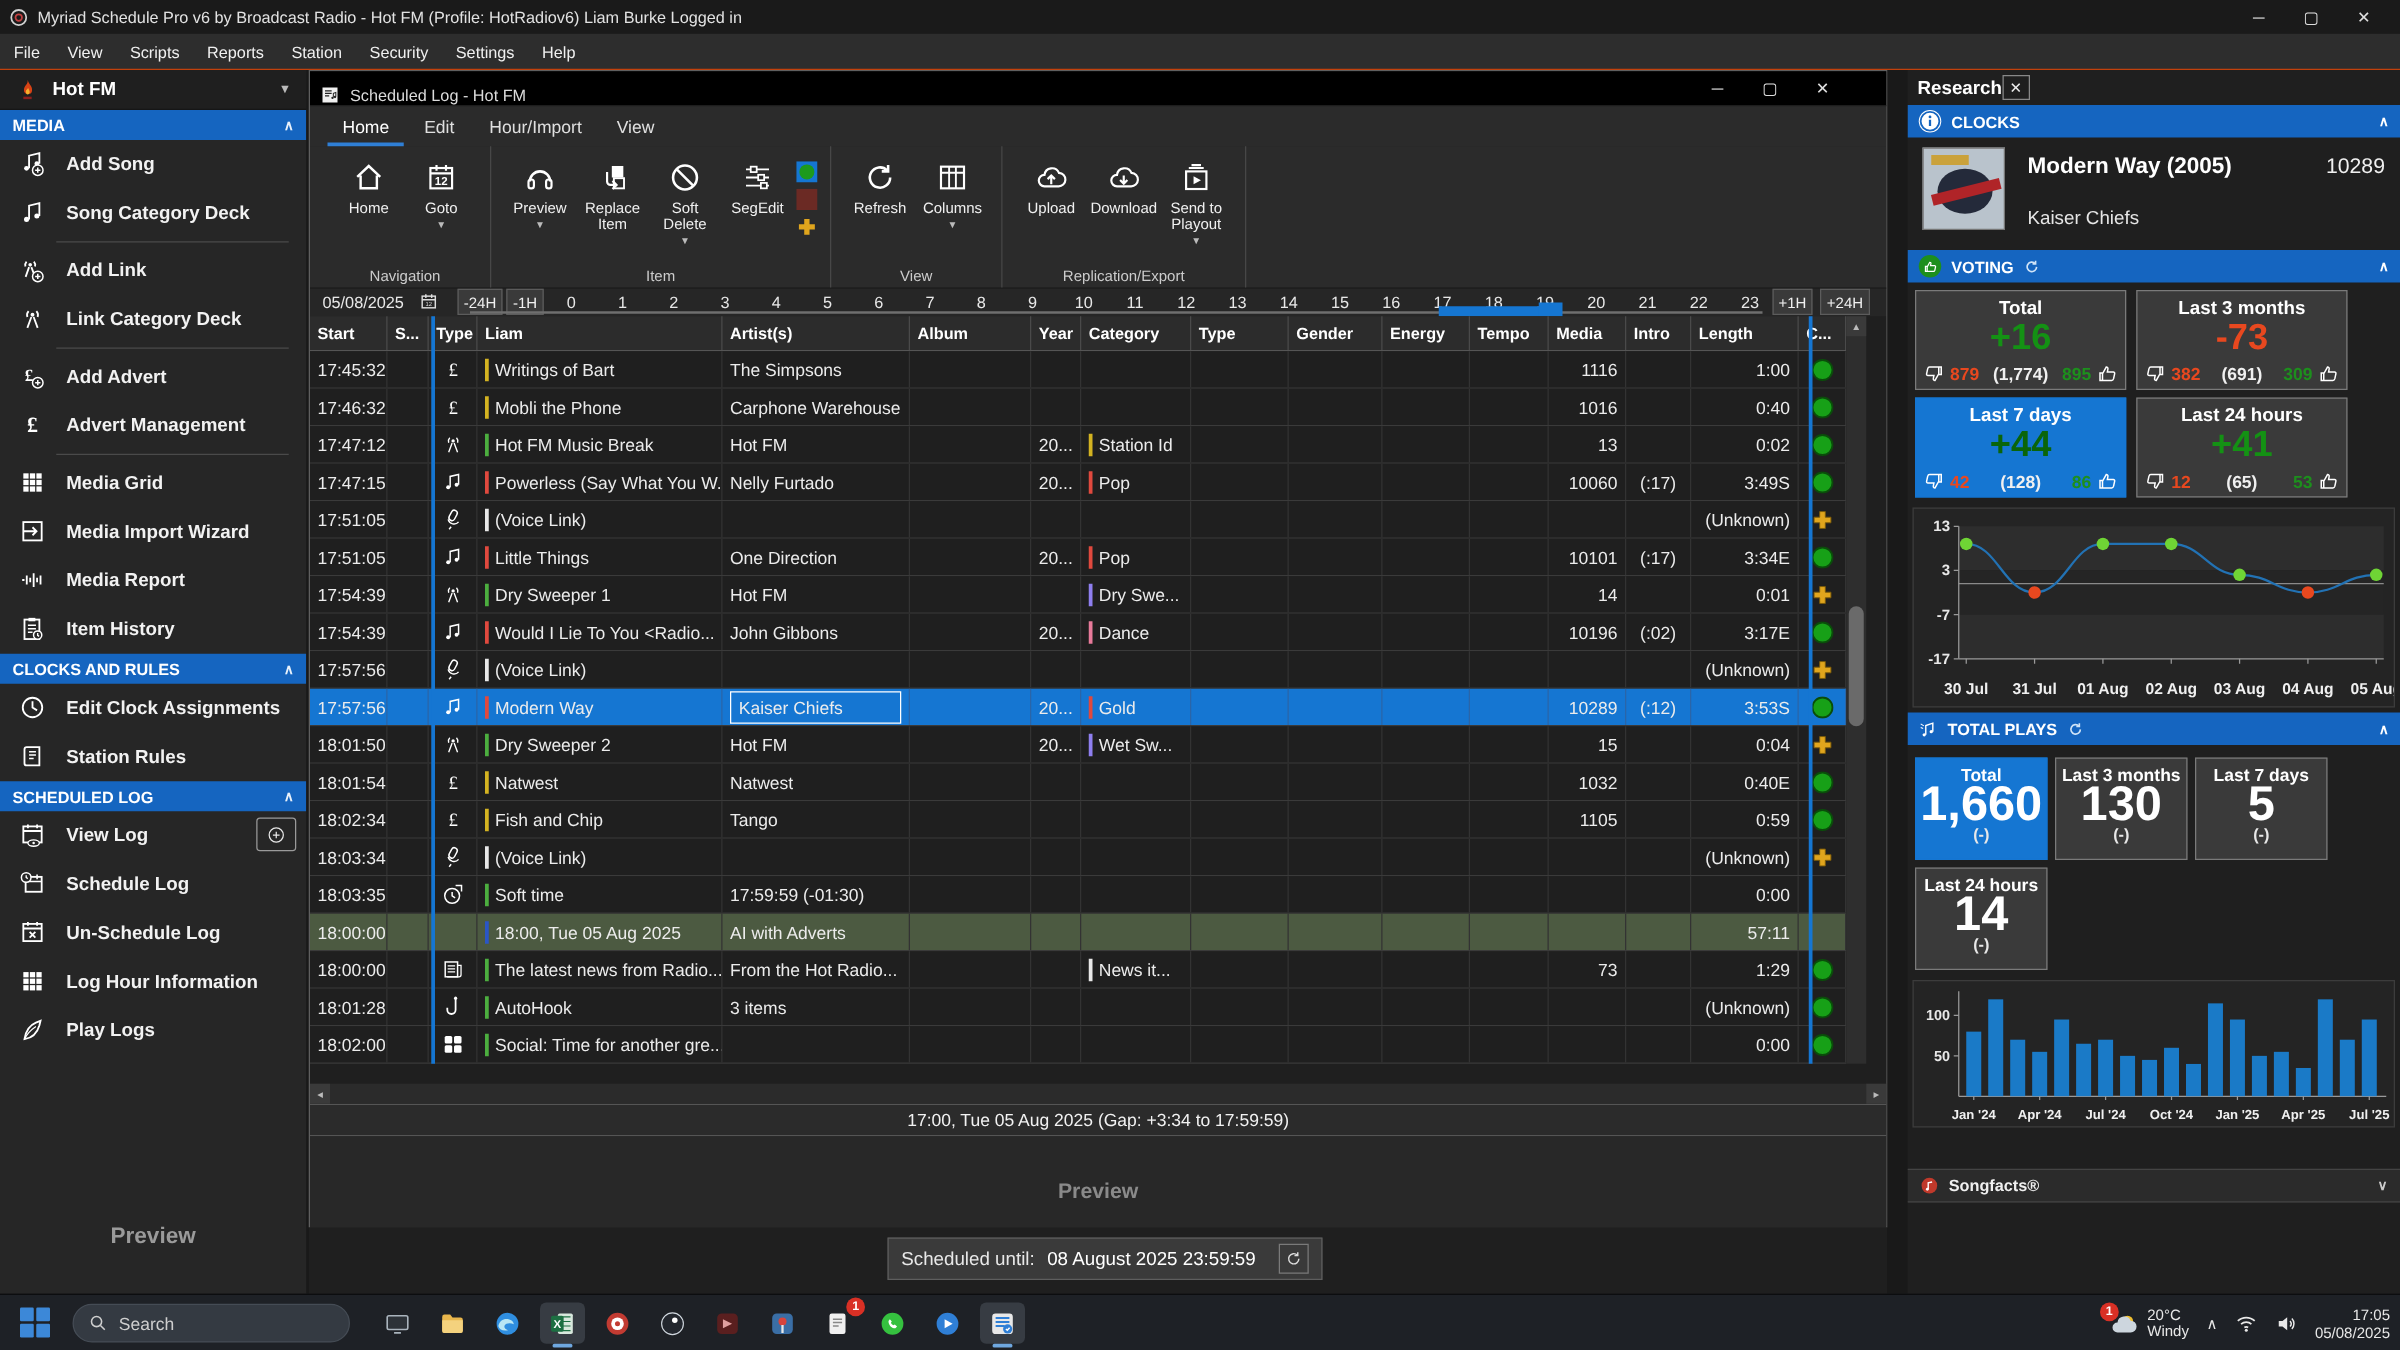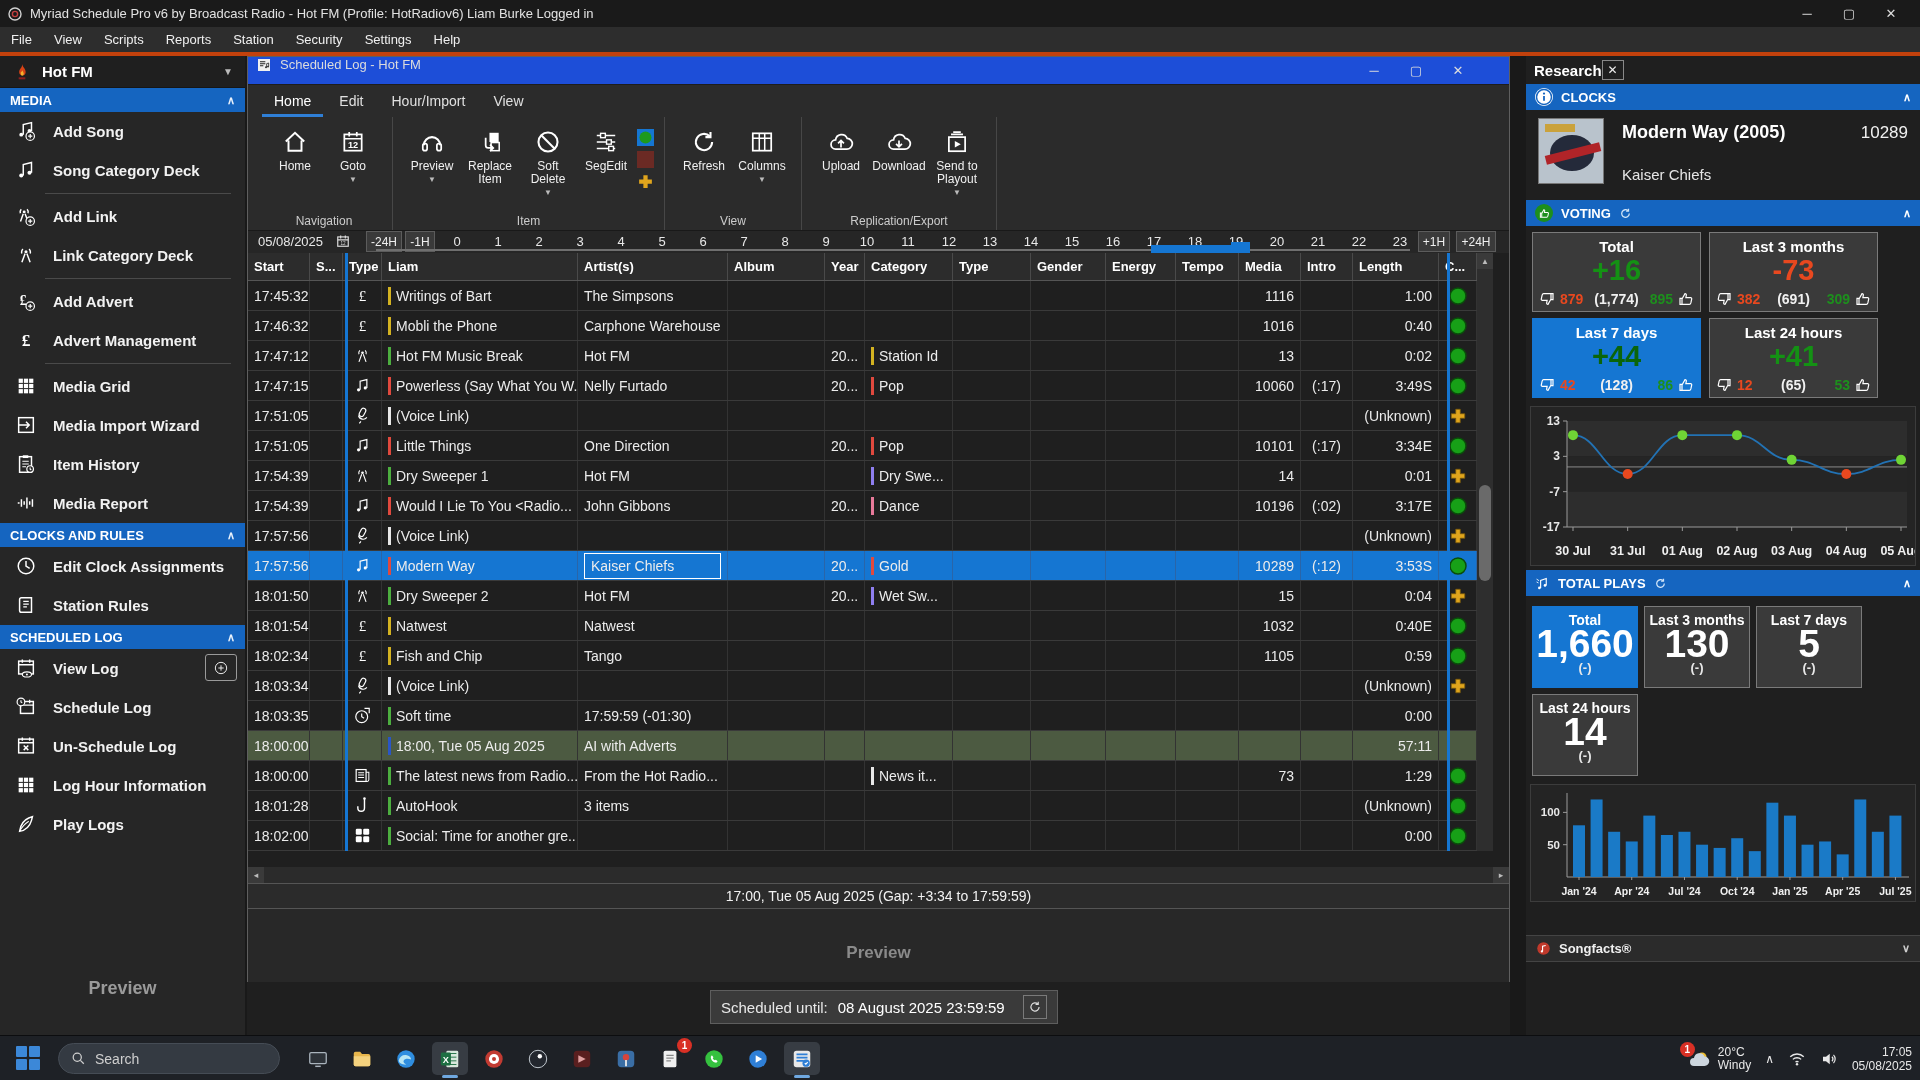--- a/index.html
+++ b/index.html
@@ -7,40 +7,40 @@
     font-family:"Liberation Sans",sans-serif;-webkit-font-smoothing:antialiased}
   .abs{position:absolute}
   #root{position:relative;width:1920px;height:1068px;background:#191919;color:#e8e8e8}
   svg{display:block}
 
   
   #titlebar{left:0;top:0;width:1920px;height:27px;background:#1a1a1a;display:flex;align-items:center;padding:0 8px;gap:8px}
   #titlebar .ttl{font-size:13px;color:#e2e2e2}
   #titlebar .wctl{margin-left:auto;display:flex}
   .wbtn{width:42px;height:26px;display:flex;align-items:center;justify-content:center;color:#ddd;font-size:13px}
-  #menubar{left:0;top:27px;width:1920px;height:29px;background:#2d2d2d;display:flex;align-items:center;border-bottom:4px solid #c2410c}
+  #menubar{left:0;top:27px;width:1920px;height:29px;background:#2d2d2d;display:flex;align-items:center;border-bottom:1px solid #c2410c}
   .menuitem{padding:0 11px;font-size:13px;color:#f0f0f0;height:29px;display:flex;align-items:center}
 
   
   #sidebar{left:0;top:56px;width:245px;height:979px;background:#262626;overflow:hidden}
   #sb-station{height:32px;background:#1f1f1f;display:flex;align-items:center;gap:10px;padding:0 12px;border-bottom:1px solid #161616}
   #sb-station .lbl{font-size:15px;font-weight:bold;color:#fff}
   #sb-station .dd{margin-left:auto;color:#bbb;font-size:10px}
   .sb-hdr{height:24px;background:#1565c0;color:#fff;font-weight:bold;font-size:13px;display:flex;align-items:center;justify-content:space-between;padding:0 10px}
   .sb-hdr .chev{font-size:11px;color:#e8f1fb}
   .sbitem{height:39px;display:flex;align-items:center;gap:14px;padding-left:15px;color:#f2f2f2;font-size:15px;font-weight:600;position:relative}
   .sbitem .ic{width:24px;height:24px;flex:none}
   .sbdiv{height:7px;display:flex;align-items:center}
   .sbdiv div{height:1px;background:#4a4a4a;margin-left:45px;width:186px}
   #sb-preview{position:absolute;left:0;bottom:36px;width:245px;text-align:center;color:#9a9a9a;font-size:18px;font-weight:bold}
   #viewlog-plus{position:absolute;right:8px;top:5px;width:32px;height:27px;border:1px solid #9a9a9a;border-radius:3px;display:flex;align-items:center;justify-content:center;background:#262626}
 
   
   #logwin{left:247px;top:56px;width:1263px;height:926px;background:#262626;border:1px solid #5f5f5f}
-  #lw-title{height:28px;background:#1d4ed8;display:flex;align-items:flex-start;gap:8px;padding:0 8px;border-bottom:1px solid #1d1d1d}
+  #lw-title{height:28px;background:#000000;display:flex;align-items:flex-end;gap:8px;padding:0 8px;border-bottom:1px solid #1d1d1d}
   #lw-title .t{font-size:13px;color:#dcdcdc}
   #lw-ctl{position:absolute;top:0;right:30px;display:flex}
   #lw-tabs{height:32px;display:flex;align-items:flex-end;gap:4px;padding-left:14px;background:#2b2b2b}
   .tab{padding:6px 12px 8px;font-size:14px;color:#e0e0e0}
   .tab.active{color:#fff;border-bottom:3px solid #2f7fd6;padding-bottom:5px}
   #ribbon{height:114px;background:#2b2b2b;display:flex;border-bottom:1px solid #191919;padding-left:8px}
   .rgroup{position:relative;display:flex;align-items:flex-start;padding:4px 10px 20px 10px;border-right:1px solid #474747}
   .glabel{position:absolute;bottom:2px;left:0;right:0;text-align:center;font-size:12px;color:#cccccc}
   .rbtn{width:58px;display:flex;flex-direction:column;align-items:center;padding-top:6px;gap:3px}
   .rbtn .ric{height:30px;display:flex;align-items:center;justify-content:center}
@@ -279,36 +279,36 @@
             <svg width="22" height="22" viewBox="0 0 24 24">
               <rect x="4" y="4" width="16" height="16" fill="none" stroke="#fff" stroke-width="1.6"></rect>
               <path d="M4 12h11M12 8.5l3.5 3.5L12 15.5" fill="none" stroke="#fff" stroke-width="1.6"></path>
             </svg>
           </span>
           <span>Media Import Wizard</span>
         </div>
         <div class="sbitem">
           <span class="ic">
             <svg width="22" height="22" viewBox="0 0 24 24">
+              <path d="M3 12h2M7 8v8M10 10v4M13 6v12M16 10v4M19 8v8" stroke="#fff" stroke-width="1.6"></path>
+            </svg>
+          </span>
+          <span>Media Report</span>
+        </div>
+        <div class="sbitem">
+          <span class="ic">
+            <svg width="22" height="22" viewBox="0 0 24 24">
               <rect x="5" y="4" width="13" height="17" fill="none" stroke="#fff" stroke-width="1.6"></rect>
               <rect x="8.5" y="2.5" width="6" height="3" fill="#fff"></rect>
               <path d="M8 9h7M8 12h7M8 15h4" stroke="#fff" stroke-width="1.3"></path>
               <circle cx="16.5" cy="17.5" r="3.6" fill="#262626" stroke="#fff" stroke-width="1.3"></circle>
               <path d="M16.5 15.8v1.9l1.3.9" stroke="#fff" stroke-width="1.2" fill="none"></path>
             </svg>
           </span>
           <span>Item History</span>
-        </div>
-        <div class="sbitem">
-          <span class="ic">
-            <svg width="22" height="22" viewBox="0 0 24 24">
-              <path d="M3 12h2M7 8v8M10 10v4M13 6v12M16 10v4M19 8v8" stroke="#fff" stroke-width="1.6"></path>
-            </svg>
-          </span>
-          <span>Media Report</span>
         </div>
         <div class="sb-hdr">
           <span>CLOCKS AND RULES</span>
           <span class="chev">∧</span>
         </div>
         <div class="sbitem">
           <span class="ic">
             <svg width="22" height="22" viewBox="0 0 24 24">
               <circle cx="12" cy="12" r="8.5" fill="none" stroke="#fff" stroke-width="1.6"></circle>
               <path d="M12 6.5V12l4 2.5" fill="none" stroke="#fff" stroke-width="1.6"></path>

